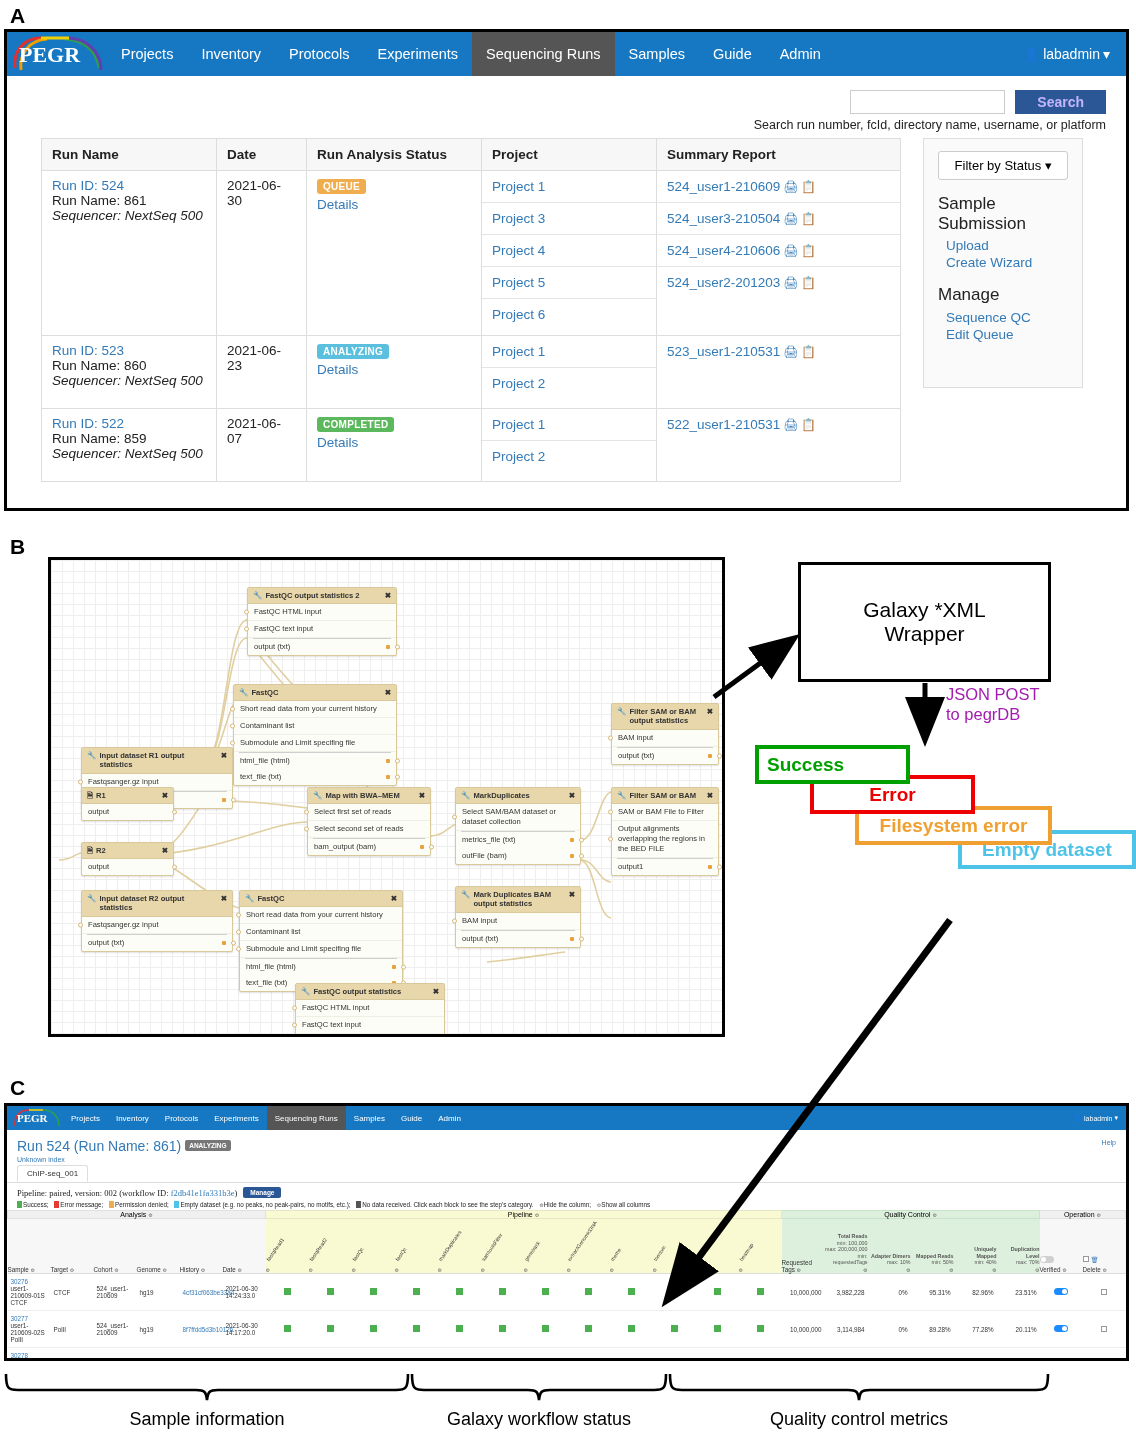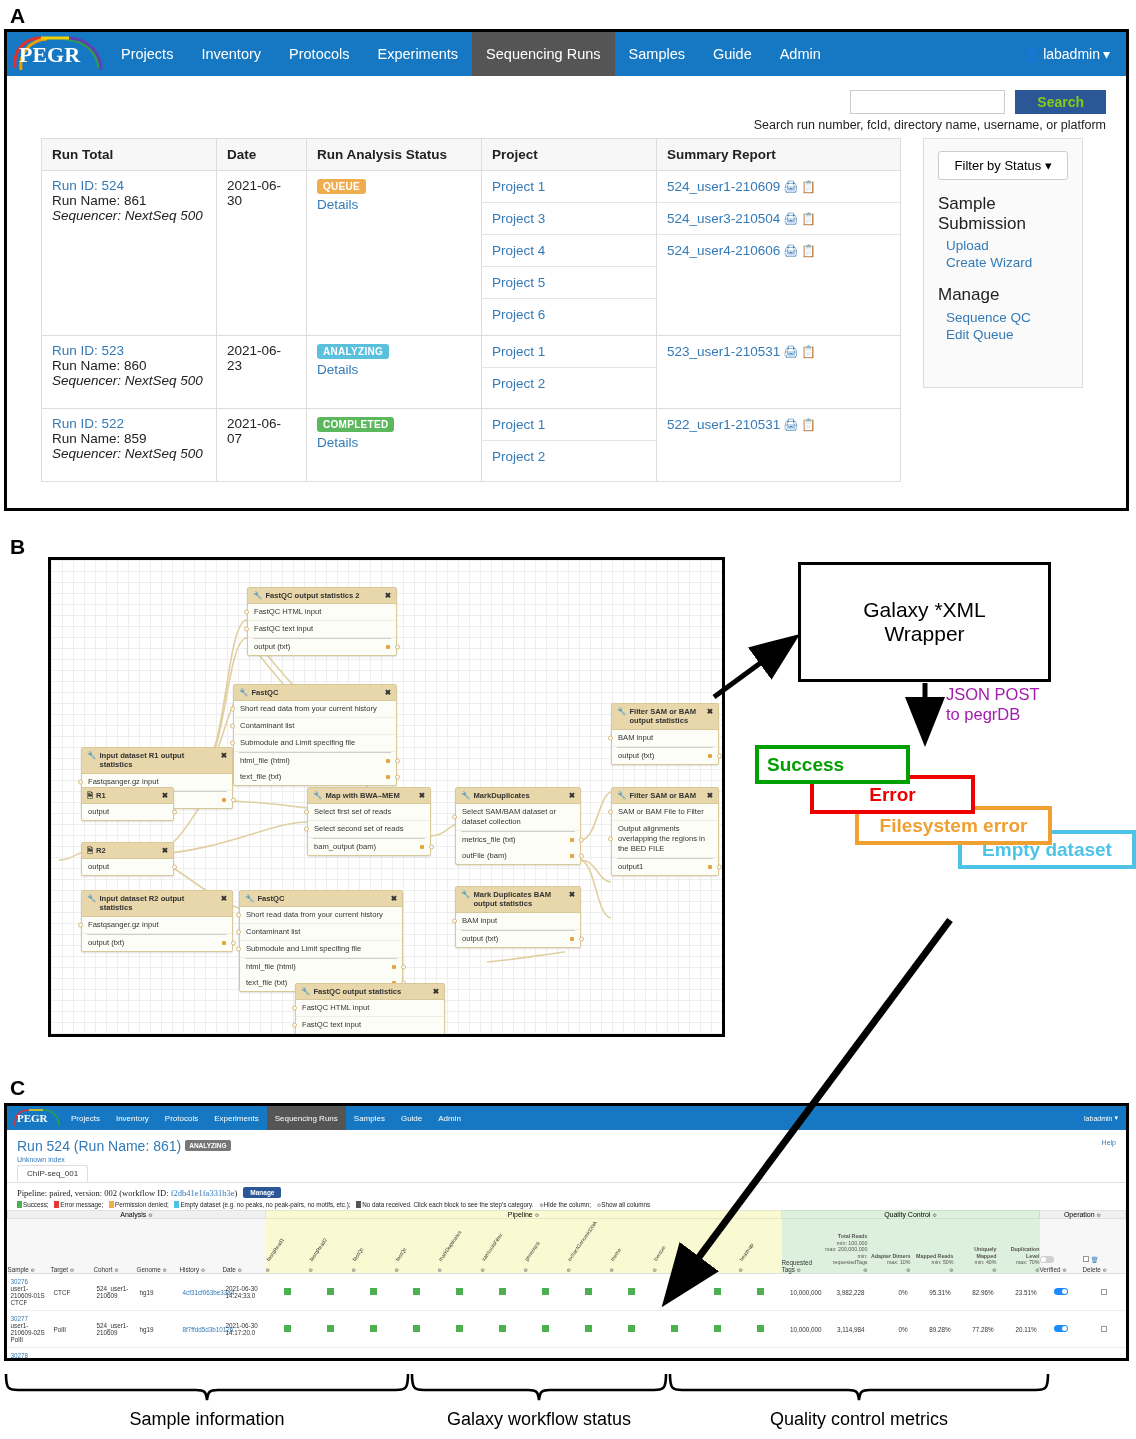--- a/index.html
+++ b/index.html
@@ -50,21 +50,21 @@
   .a-body { padding:0; position:relative; height:438px; }
 
   .searchrow {
     display:flex; justify-content:flex-end; align-items:flex-start;
     padding:14px 20px 0 0;
   }
   .searchbox {
     width:155px; height:24px; border:1px solid #ccc; background:#fff;
   }
   .searchbtn {
-    margin-left:10px; background:#2b5797; color:#84cc16; border:none;
+    margin-left:10px; background:#2b5797; color:#c4b5fd; border:none;
     height:24px; padding:0 22px; font-size:14px; font-weight:bold;
     font-family:"Liberation Sans", sans-serif; cursor:pointer;
   }
   .searchhint {
     text-align:right; font-size:12.5px; color:#222; padding:4px 20px 0 0;
   }
 
   .a-main { display:flex; padding:6px 16px 0 34px; }
   .runtable { border-collapse:collapse; width:860px; font-size:13.5px; }
   .runtable th {
@@ -272,21 +272,21 @@
     <div class="searchrow">
       <input class="searchbox" value="" placeholder="" style="">
       <button class="searchbtn">Search</button>
     </div>
     <div class="searchhint">Search run number, fcId, directory name, username, or platform</div>
 
     <div class="a-main">
       <table class="runtable">
         <thead>
           <tr>
-            <th style="width:175px">Run Total</th>
+            <th style="width:175px">Run Name</th>
             <th style="width:90px">Date</th>
             <th style="width:175px">Run Analysis Status</th>
             <th style="width:175px">Project</th>
             <th>Summary Report</th>
           </tr>
         </thead>
         <tbody>
 
           <tr>
             <td style="height:165px">
@@ -324,20 +324,23 @@
               <table class="subtbl">
                 <tbody>
                     <tr>
                       <td><a class="lnk">524_user1-210609</a><span class="ico">🖨</span><span class="ico">📋</span></td>
                     </tr>
                 <tr>
                       <td><a class="lnk">524_user3-210504</a><span class="ico">🖨</span><span class="ico">📋</span></td>
                     </tr>
                 <tr>
                       <td><a class="lnk">524_user4-210606</a><span class="ico">🖨</span><span class="ico">📋</span></td>
+                    </tr>
+                <tr>
+                      <td><a class="lnk">524_user2-201203</a><span class="ico">🖨</span><span class="ico">📋</span></td>
                     </tr>
               </tbody>
                 </table>
             </td>
           </tr>
 
           <tr>
             <td style="height:73px">
               <div><a class="lnk">Run ID: 523</a></div>
               <div>Run Name: 860</div>

